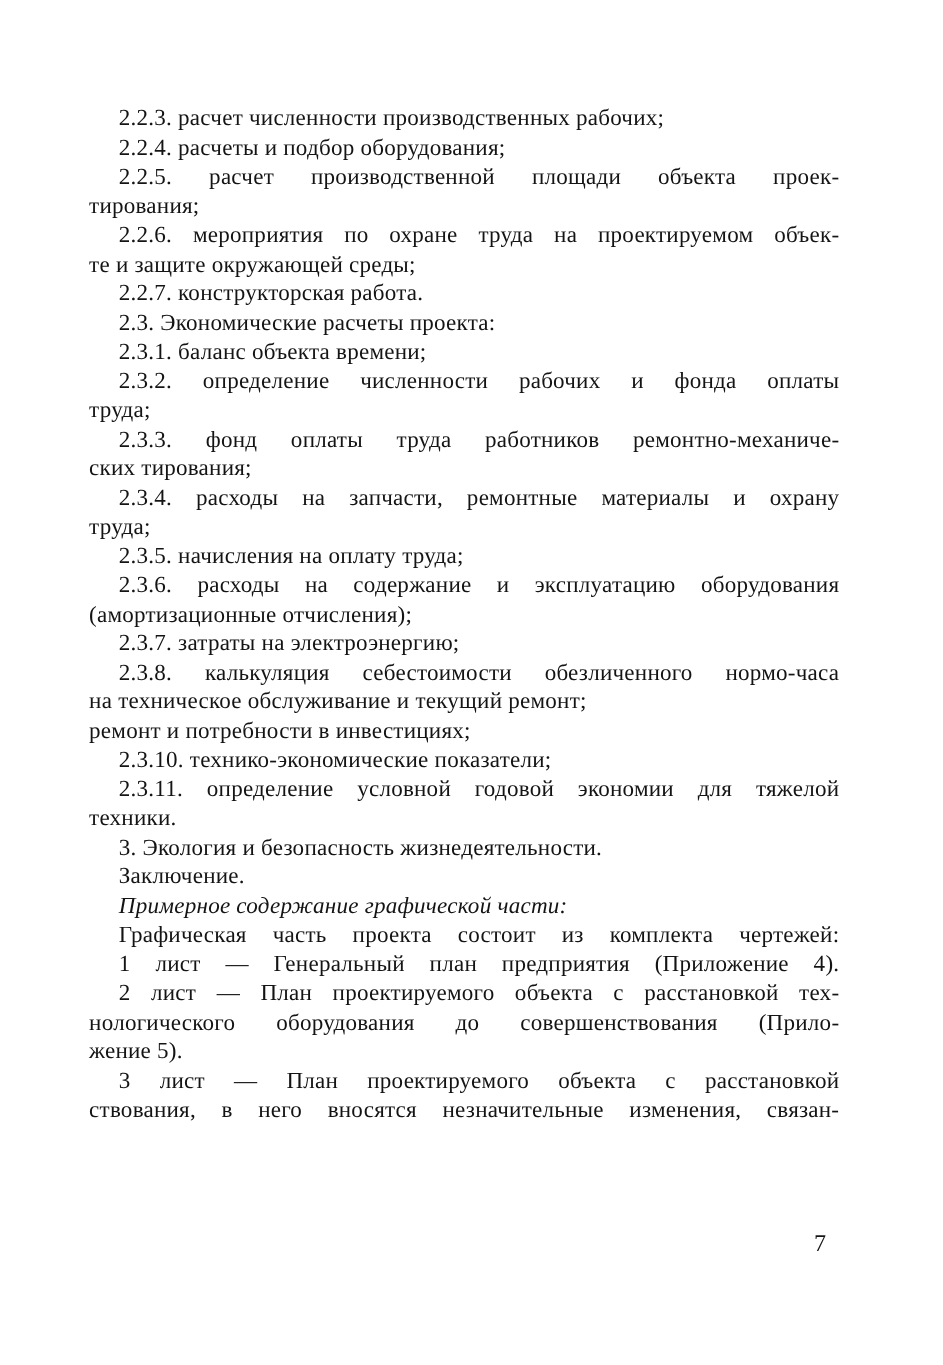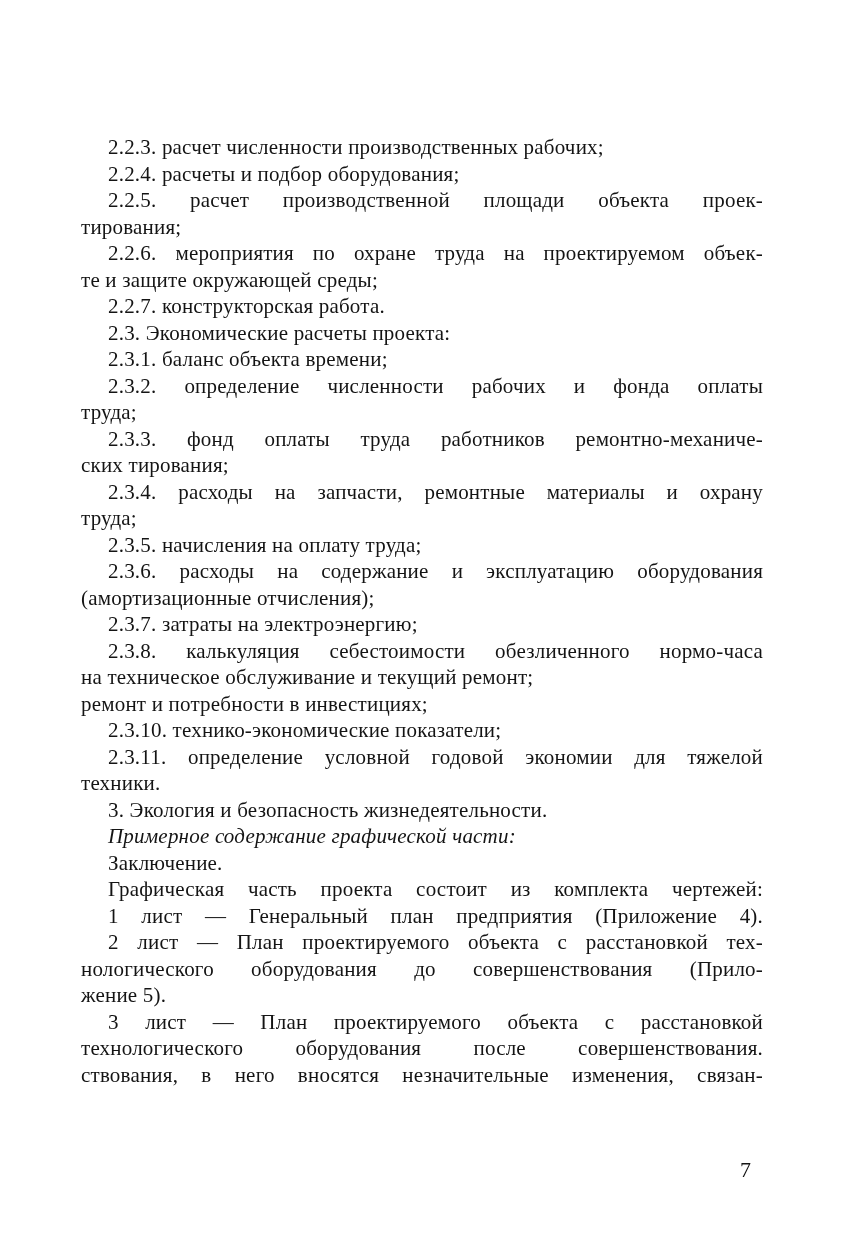--- a/index.html
+++ b/index.html
@@ -14,21 +14,20 @@
     overflow: hidden;
     font-family: "Liberation Serif", "DejaVu Serif", serif;
   }
   .page {
     position: absolute;
     left: 0;
     top: 0;
     width: 857px;
     height: 889px;
     background: #ffffff;
-    margin-top: 40px;
   }
   .text-block {
     position: absolute;
     left: 81px;
     top: 94px;
     width: 682px;
     font-size: 21px;
     line-height: 26.5px;
     color: #141414;
     letter-spacing: 0.2px;
@@ -80,25 +79,24 @@
       <div class="line indent just">2.3.6. расходы на содержание и эксплуатацию оборудования</div>
       <div class="line">(амортизационные отчисления);</div>
       <div class="line indent">2.3.7. затраты на электроэнергию;</div>
       <div class="line indent just">2.3.8. калькуляция себестоимости обезличенного нормо-часа</div>
       <div class="line">на техническое обслуживание и текущий ремонт;</div>
       <div class="line">ремонт и потребности в инвестициях;</div>
       <div class="line indent">2.3.10. технико-экономические показатели;</div>
       <div class="line indent just">2.3.11. определение условной годовой экономии для тяжелой</div>
       <div class="line">техники.</div>
       <div class="line indent">3. Экология и безопасность жизнедеятельности.</div>
+      <div class="line indent">Заключение.</div>
       <div class="line indent italic">Примерное содержание графической части:</div>
-      <div class="line indent">Заключение.</div>
       <div class="line indent just">Графическая часть проекта состоит из комплекта чертежей:</div>
       <div class="line indent just">1 лист — Генеральный план предприятия (Приложение 4).</div>
       <div class="line indent just">2 лист — План проектируемого объекта с расстановкой тех-</div>
       <div class="line just">нологического оборудования до совершенствования (Прило-</div>
       <div class="line">жение 5).</div>
       <div class="line indent just">3 лист — План проектируемого объекта с расстановкой</div>
-      <div class="line just">технологического оборудования после совершенствования.</div>
       <div class="line just">ствования, в него вносятся незначительные изменения, связан-</div>
     </div>
   <div class="page-number">7</div>
 </div>
 
 </body></html>

